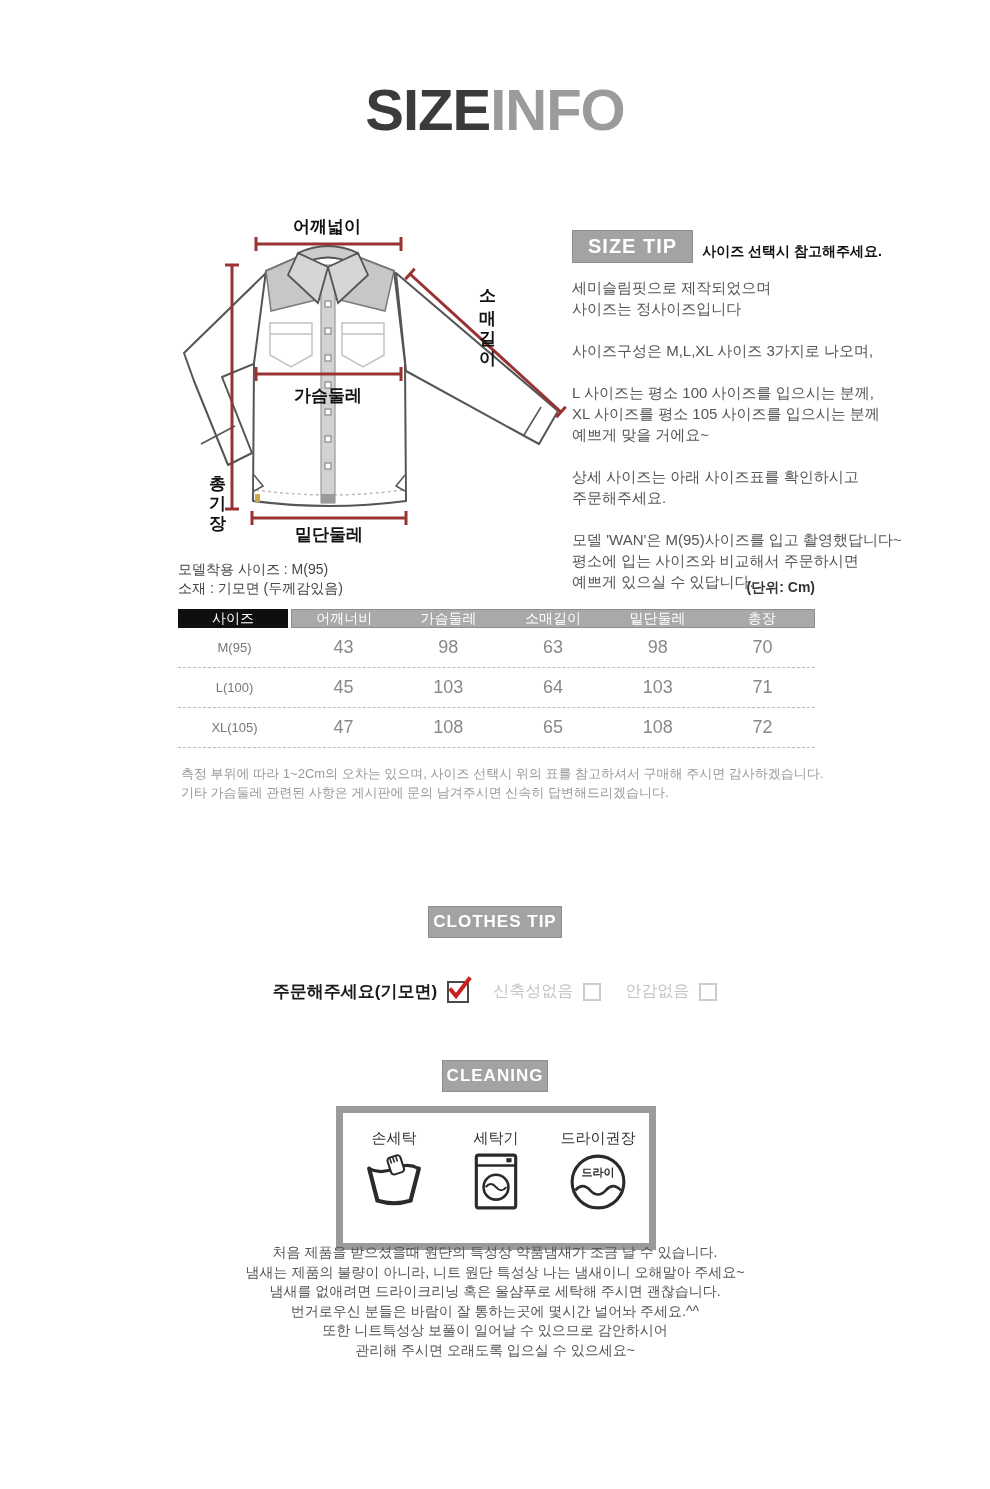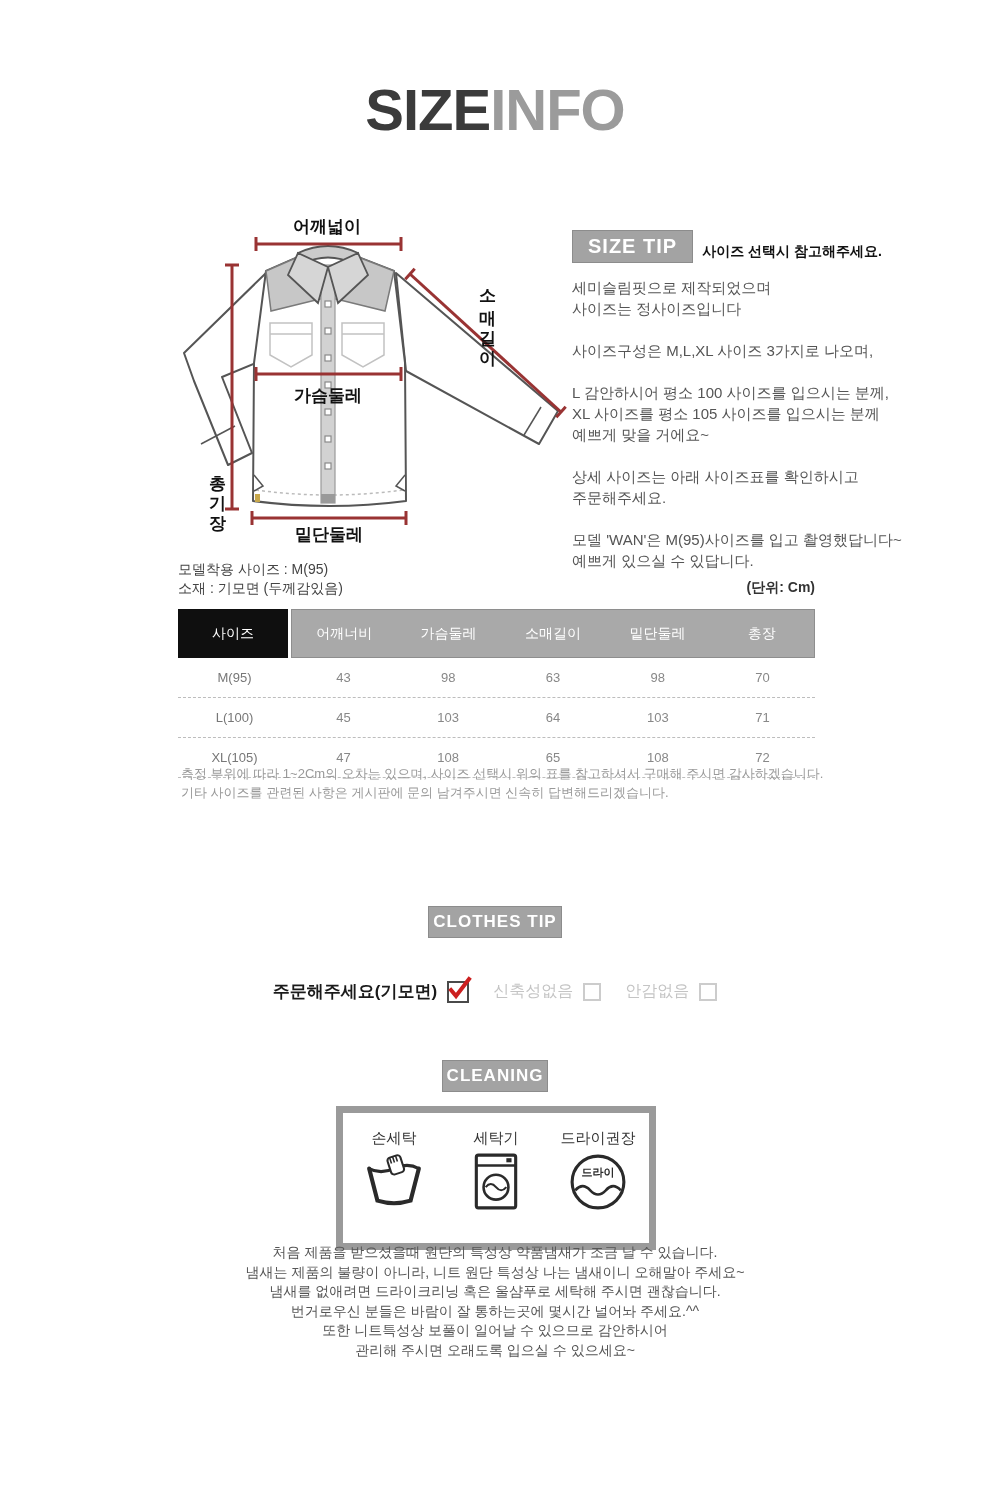--- a/index.html
+++ b/index.html
@@ -27,27 +27,27 @@
   .tip-sub{font-size:14px;font-weight:bold;color:#111;margin-left:9px;padding-bottom:2px;}
   .tip-par{font-size:15px;line-height:21px;color:#555;margin:0 0 21px 0;}
   .tip-par div{white-space:nowrap;}
 
   
   .meta{position:absolute;left:178px;top:560px;width:637px;font-size:14px;color:#444;line-height:19px;}
   .meta .unit{position:absolute;right:0;bottom:1px;font-weight:bold;color:#333;font-size:14px;}
 
   
   .size-table{position:absolute;left:178px;top:609px;width:637px;}
-  .thead{display:flex;height:49px;justify-content:space-between;}
+  .thead{display:flex;height:19px;justify-content:space-between;}
   .th-size{width:110px;background:#0f0f0f;color:#fff;font-size:14px;display:flex;align-items:center;justify-content:center;}
   .th-rest{flex:1;display:flex;margin-left:3px;background:#a9a9a9;border:1px solid #8e8e8e;box-sizing:border-box;}
   .th-cell{flex:1;color:#fff;font-size:14px;display:flex;align-items:center;justify-content:center;}
   .trow{display:flex;height:39px;border-bottom:1px dashed #bdbdbd;}
   .td-size{width:113px;color:#777;font-size:13px;display:flex;align-items:center;justify-content:center;}
-  .td-cell{flex:1;color:#888;font-size:13px;display:flex;align-items:center;justify-content:center;}
+  .td-cell{flex:1;color:#888;font-size:18px;display:flex;align-items:center;justify-content:center;}
 
   .table-note{position:absolute;left:181px;top:764px;font-size:13px;color:#999;line-height:19px;}
 
   
   .clothes-badge-wrap{position:absolute;top:906px;left:0;width:100%;text-align:center;}
   .options{position:absolute;top:980px;left:0;width:100%;display:flex;justify-content:center;align-items:center;gap:24px;}
   .opt{display:flex;align-items:center;}
   .opt-label-main{font-size:17px;font-weight:bold;color:#1a1a1a;}
   .opt-label-sub{font-size:16px;color:#c4c4c4;}
   .cbox{position:relative;margin-left:10px;}
@@ -146,30 +146,31 @@
       <span class="tip-sub">사이즈 선택시 참고해주세요.</span>
     </div>
     <div class="tip-par">
       <div>세미슬림핏으로 제작되었으며</div>
       <div>사이즈는 정사이즈입니다</div>
     </div>
     <div class="tip-par">
       <div>사이즈구성은 M,L,XL 사이즈 3가지로 나오며,</div>
     </div>
     <div class="tip-par">
-      <div>L 감안하시어 평소 100 사이즈를 입으시는 분께,</div>
+      <div>L 사이즈는 평소 100 사이즈를 입으시는 분께,</div>
       <div>XL 사이즈를 평소 105 사이즈를 입으시는 분께</div>
       <div>예쁘게 맞을 거에요~</div>
     </div>
     <div class="tip-par">
       <div>상세 사이즈는 아래 사이즈표를 확인하시고</div>
       <div>주문해주세요.</div>
     </div>
     <div class="tip-par">
       <div>모델 'WAN'은 M(95)사이즈를 입고 촬영했답니다~</div>
+      <div>평소에 입는 사이즈와 비교해서 주문하시면</div>
       <div>예쁘게 있으실 수 있답니다.</div>
     </div>
   </div>
 
   <div class="meta">
     <div>모델착용 사이즈 : M(95)</div>
     <div>소재 : 기모면 (두께감있음)</div>
     <span class="unit">(단위: Cm)</span>
   </div>
 
@@ -205,21 +206,21 @@
       <div class="td-cell">47</div>
       <div class="td-cell">108</div>
       <div class="td-cell">65</div>
       <div class="td-cell">108</div>
       <div class="td-cell">72</div>
     </div>
   </div>
 
   <div class="table-note">
     <div>측정 부위에 따라 1~2Cm의 오차는 있으며, 사이즈 선택시 위의 표를 참고하셔서 구매해 주시면 감사하겠습니다.</div>
-    <div>기타 사이즈를 관련된 사항은 게시판에 문의 남겨주시면 신속히 답변해드리겠습니다.</div>
+    <div>기타 가슴둘레 관련된 사항은 게시판에 문의 남겨주시면 신속히 답변해드리겠습니다.</div>
   </div>
 
   <div class="clothes-badge-wrap">
     <span class="badge mid">CLOTHES TIP</span>
   </div>
   <div class="options">
     <div class="opt">
       <span class="opt-label-main">주문해주세요(기모면)</span>
       <span class="cbox checked">
         <svg width="24" height="28" viewBox="0 0 24 28">

